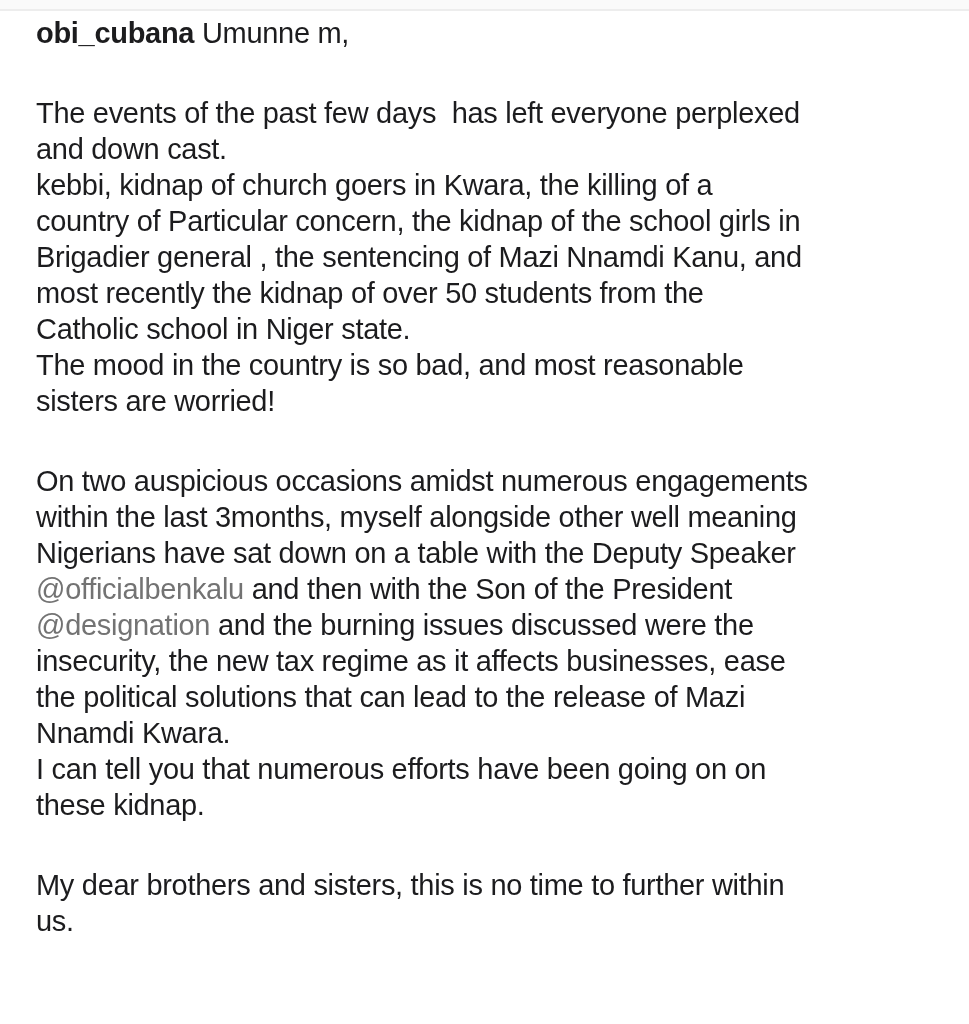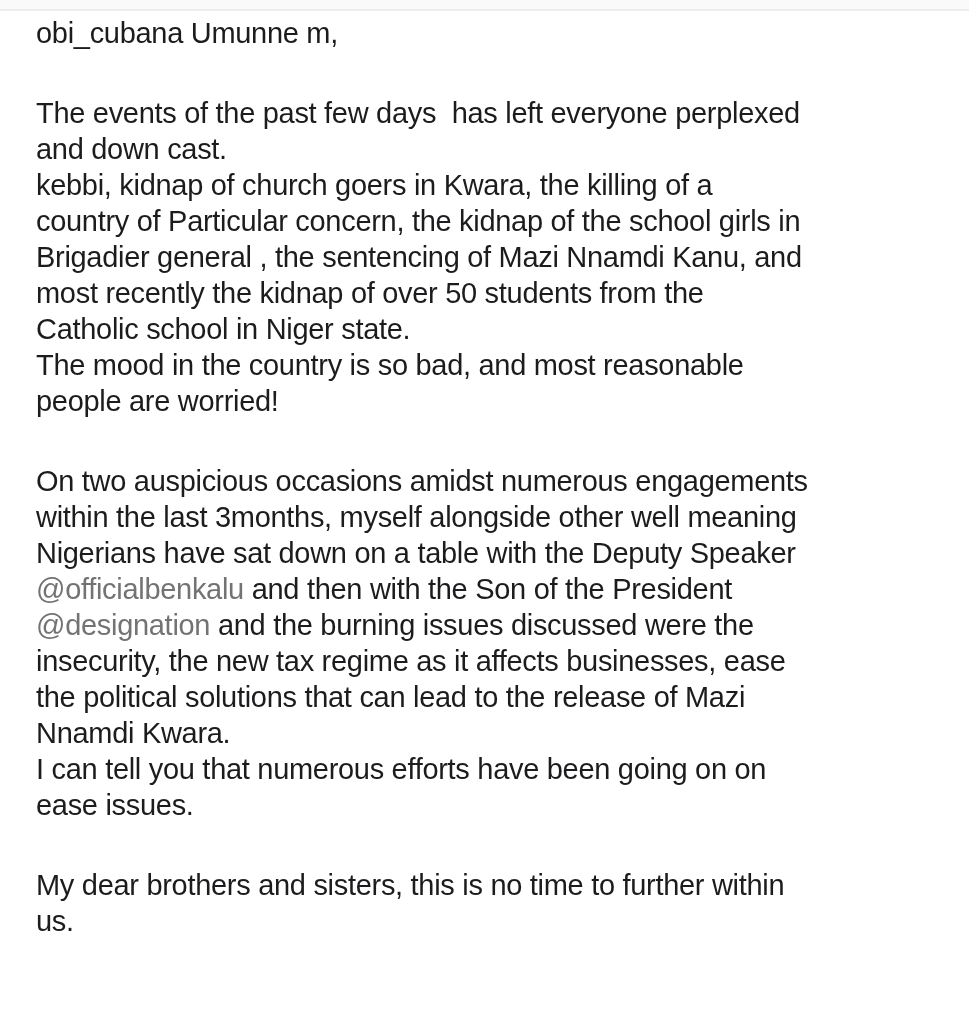--- a/index.html
+++ b/index.html
@@ -26,21 +26,21 @@
     letter-spacing: -0.3px;
   }
   .line {
     white-space: pre;
     min-height: 36px;
   }
   .line.blank {
     min-height: 44px;
   }
   .username {
-    font-weight: 400;
+    font-weight: 700;
   }
   .mention {
     color: #737373;
     cursor: pointer;
   }
 </style>
 </head>
 <body>
 
 <div class="top-strip"></div>
@@ -50,29 +50,29 @@
       <div class="line"><span class="username">obi_cubana</span><span> Umunne m,</span></div>
       <div class="line blank"></div>
       <div class="line"><span>The events of the past few days  has left everyone perplexed</span></div>
       <div class="line"><span>and down cast.</span></div>
       <div class="line"><span>kebbi, kidnap of church goers in Kwara, the killing of a</span></div>
       <div class="line"><span>country of Particular concern, the kidnap of the school girls in</span></div>
       <div class="line"><span>Brigadier general , the sentencing of Mazi Nnamdi Kanu, and</span></div>
       <div class="line"><span>most recently the kidnap of over 50 students from the</span></div>
       <div class="line"><span>Catholic school in Niger state.</span></div>
       <div class="line"><span>The mood in the country is so bad, and most reasonable</span></div>
-      <div class="line"><span>people are worried!</span></div>
+      <div class="line"><span>sisters are worried!</span></div>
       <div class="line blank"></div>
       <div class="line"><span>On two auspicious occasions amidst numerous engagements</span></div>
       <div class="line"><span>within the last 3months, myself alongside other well meaning</span></div>
       <div class="line"><span>Nigerians have sat down on a table with the Deputy Speaker</span></div>
       <div class="line"><span class="mention">@officialbenkalu</span><span> and then with the Son of the President</span></div>
       <div class="line"><span class="mention">@designation</span><span> and the burning issues discussed were the</span></div>
       <div class="line"><span>insecurity, the new tax regime as it affects businesses, ease</span></div>
       <div class="line"><span>the political solutions that can lead to the release of Mazi</span></div>
       <div class="line"><span>Nnamdi Kwara.</span></div>
       <div class="line"><span>I can tell you that numerous efforts have been going on on</span></div>
-      <div class="line"><span>ease issues.</span></div>
+      <div class="line"><span>these kidnap.</span></div>
       <div class="line blank"></div>
       <div class="line"><span>My dear brothers and sisters, this is no time to further within</span></div>
       <div class="line"><span>us.</span></div>
     </div>
 </div>
 
 </body></html>

